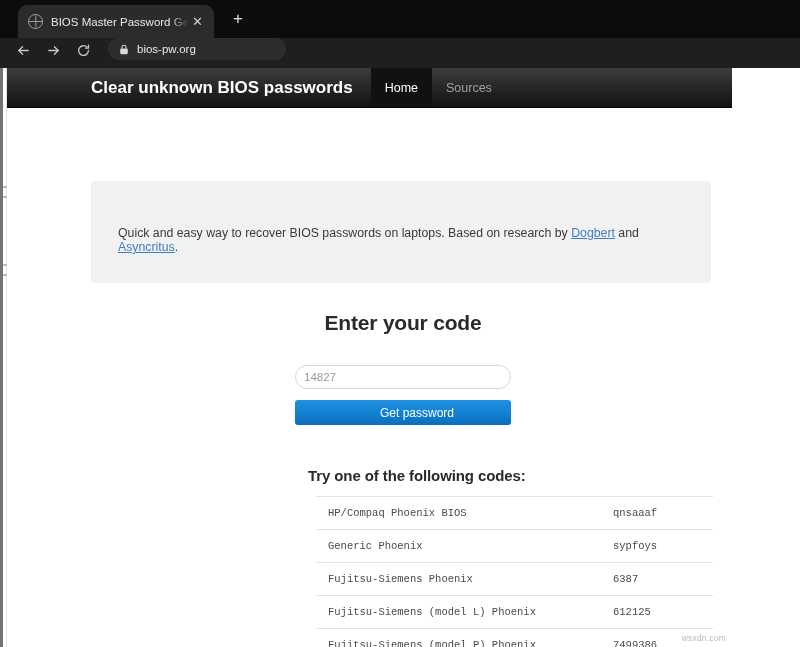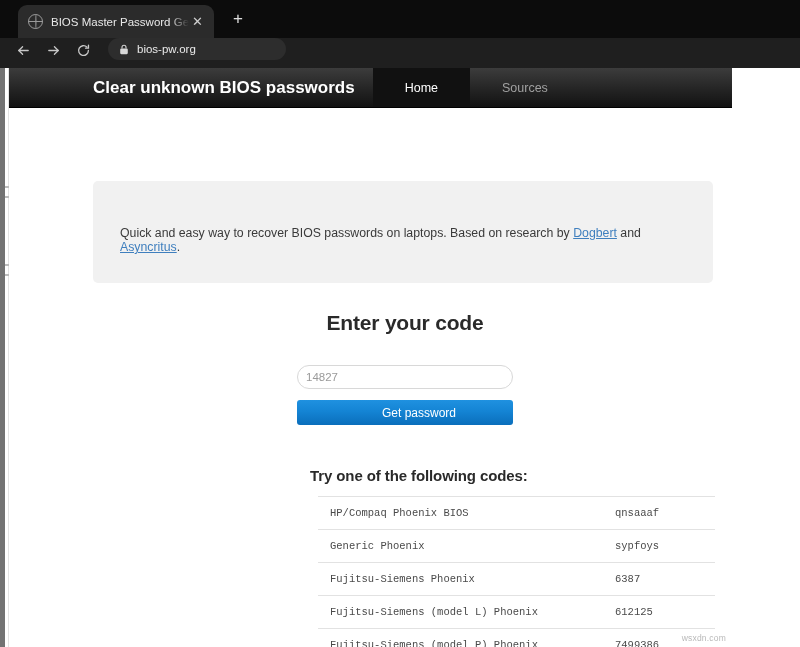--- a/index.html
+++ b/index.html
@@ -111,21 +111,21 @@
     white-space: nowrap;
   }
 
   
   #page-viewport {
     position: relative;
     width: 732px;
     height: 579px;
     background: #ffffff;
     overflow: hidden;
-    border-left: 5px solid #737373;
+    border-left: 3px solid #737373;
   }
   #scroll-gutter {
     position: absolute;
     left: 0; top: 0; bottom: 0;
     width: 4px;
     background: #ffffff;
     border-right: 1px solid #e3e3e3;
   }
   .gutter-mark {
     position: absolute;
@@ -144,21 +144,21 @@
   }
   #brand {
     display: flex; align-items: center;
     color: #ffffff;
     font-size: 17px;
     font-weight: bold;
     padding-right: 18px;
   }
   .nav-link {
     display: flex; align-items: center;
-    padding: 0 32px;
+    padding: 0 14px;
     font-size: 12.5px;
   }
   .nav-link.active {
     background: #111111;
     color: #ffffff;
   }
   .nav-link.inactive { color: #a0a0a0; text-align: center; }
 
   
   #jumbotron {

